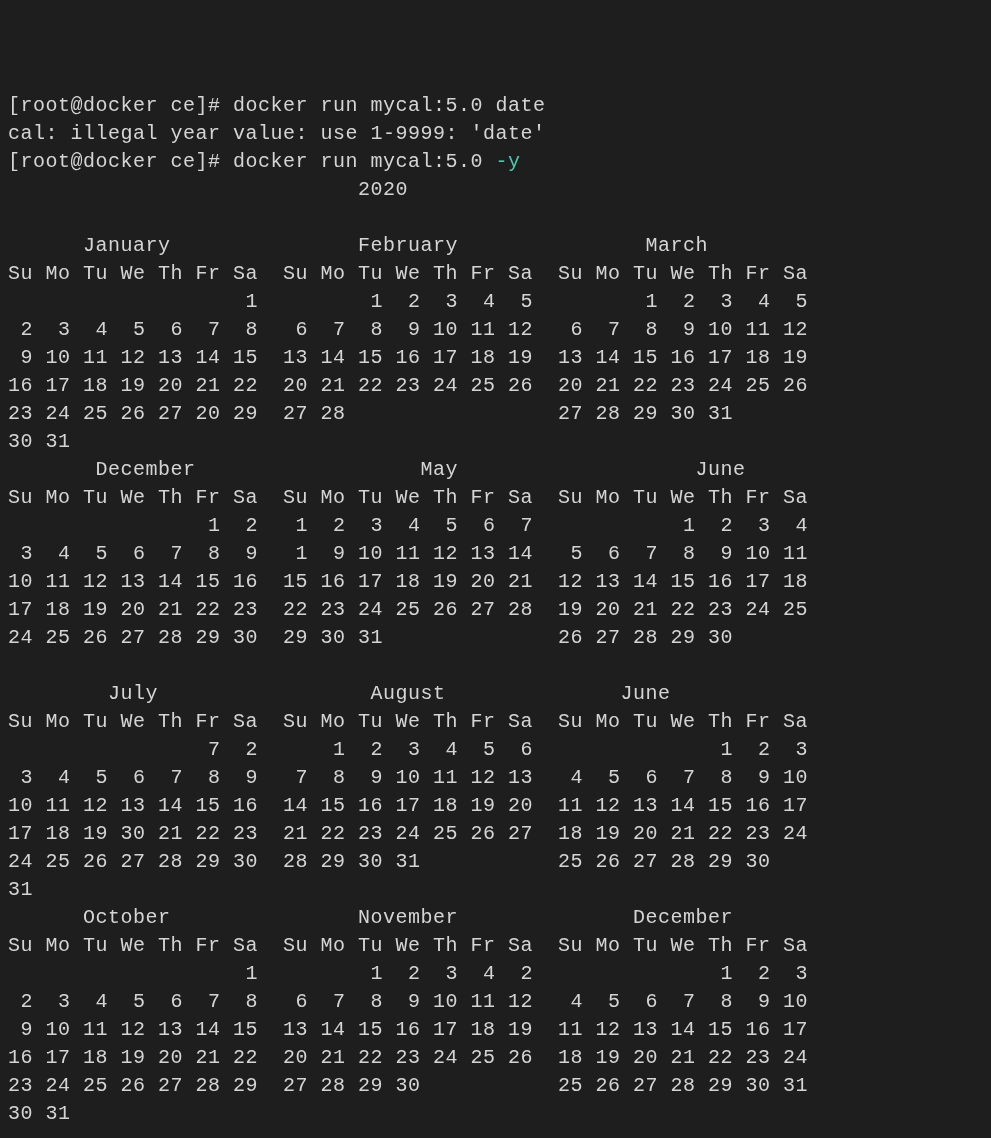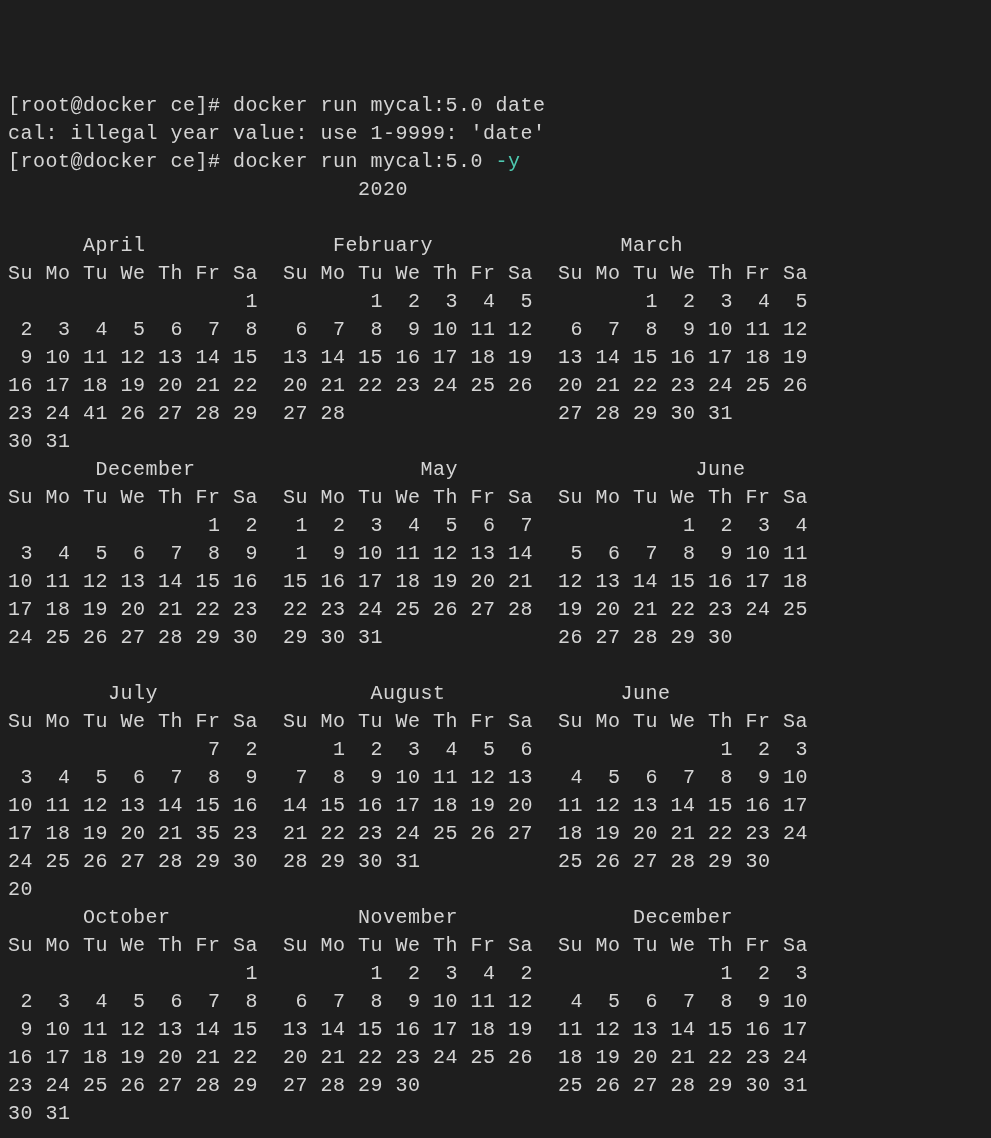--- a/index.html
+++ b/index.html
@@ -17,44 +17,44 @@
   </style>
 </head>
 <body>
 
 
 <div id="terminal"><span class="">[root@docker ce]# docker run mycal:5.0 date</span>
 <span class="">cal: illegal year value: use 1-9999: 'date'</span>
 <span class="">[root@docker ce]# docker run mycal:5.0 </span><span class="flag">-y</span>
 <span class="">                            2020</span>
 <span class=""></span>
-<span class="">      April               February               March          </span>
+<span class="">      January               February               March          </span>
 <span class="">Su Mo Tu We Th Fr Sa  Su Mo Tu We Th Fr Sa  Su Mo Tu We Th Fr Sa  </span>
 <span class="">                   1         1  2  3  4  5         1  2  3  4  5  </span>
 <span class=""> 2  3  4  5  6  7  8   6  7  8  9 10 11 12   6  7  8  9 10 11 12  </span>
 <span class=""> 9 10 11 12 13 14 15  13 14 15 16 17 18 19  13 14 15 16 17 18 19  </span>
 <span class="">16 17 18 19 20 21 22  20 21 22 23 24 25 26  20 21 22 23 24 25 26  </span>
-<span class="">23 24 41 26 27 28 29  27 28                 27 28 29 30 31        </span>
+<span class="">23 24 25 26 27 20 29  27 28                 27 28 29 30 31        </span>
 <span class="">30 31                                                             </span>
 <span class="">       December                  May                   June          </span>
 <span class="">Su Mo Tu We Th Fr Sa  Su Mo Tu We Th Fr Sa  Su Mo Tu We Th Fr Sa  </span>
 <span class="">                1  2   1  2  3  4  5  6  7            1  2  3  4  </span>
 <span class=""> 3  4  5  6  7  8  9   1  9 10 11 12 13 14   5  6  7  8  9 10 11  </span>
 <span class="">10 11 12 13 14 15 16  15 16 17 18 19 20 21  12 13 14 15 16 17 18  </span>
 <span class="">17 18 19 20 21 22 23  22 23 24 25 26 27 28  19 20 21 22 23 24 25  </span>
 <span class="">24 25 26 27 28 29 30  29 30 31              26 27 28 29 30        </span>
 <span class="">                                                                  </span>
 <span class="">        July                 August              June        </span>
 <span class="">Su Mo Tu We Th Fr Sa  Su Mo Tu We Th Fr Sa  Su Mo Tu We Th Fr Sa  </span>
 <span class="">                7  2      1  2  3  4  5  6               1  2  3  </span>
 <span class=""> 3  4  5  6  7  8  9   7  8  9 10 11 12 13   4  5  6  7  8  9 10  </span>
 <span class="">10 11 12 13 14 15 16  14 15 16 17 18 19 20  11 12 13 14 15 16 17  </span>
-<span class="">17 18 19 20 21 35 23  21 22 23 24 25 26 27  18 19 20 21 22 23 24  </span>
+<span class="">17 18 19 30 21 22 23  21 22 23 24 25 26 27  18 19 20 21 22 23 24  </span>
 <span class="">24 25 26 27 28 29 30  28 29 30 31           25 26 27 28 29 30     </span>
-<span class="">20                                                                </span>
+<span class="">31                                                                </span>
 <span class="">      October               November              December        </span>
 <span class="">Su Mo Tu We Th Fr Sa  Su Mo Tu We Th Fr Sa  Su Mo Tu We Th Fr Sa  </span>
 <span class="">                   1         1  2  3  4  2               1  2  3  </span>
 <span class=""> 2  3  4  5  6  7  8   6  7  8  9 10 11 12   4  5  6  7  8  9 10  </span>
 <span class=""> 9 10 11 12 13 14 15  13 14 15 16 17 18 19  11 12 13 14 15 16 17  </span>
 <span class="">16 17 18 19 20 21 22  20 21 22 23 24 25 26  18 19 20 21 22 23 24  </span>
 <span class="">23 24 25 26 27 28 29  27 28 29 30           25 26 27 28 29 30 31  </span>
 <span class="">30 31                                                             </span>
 <span class=""></span>
 

